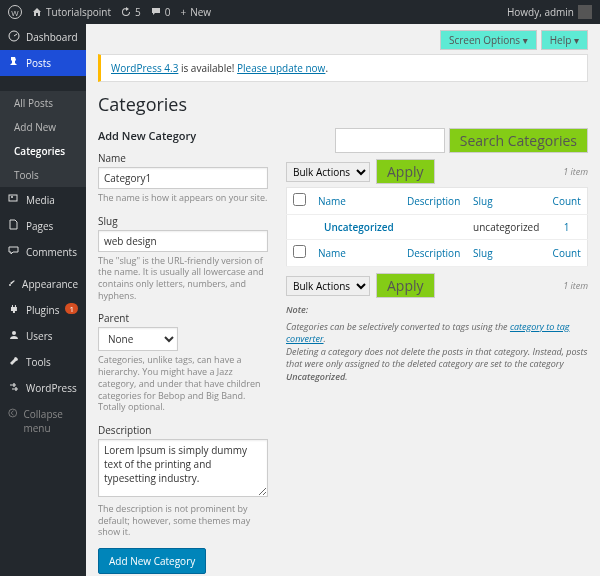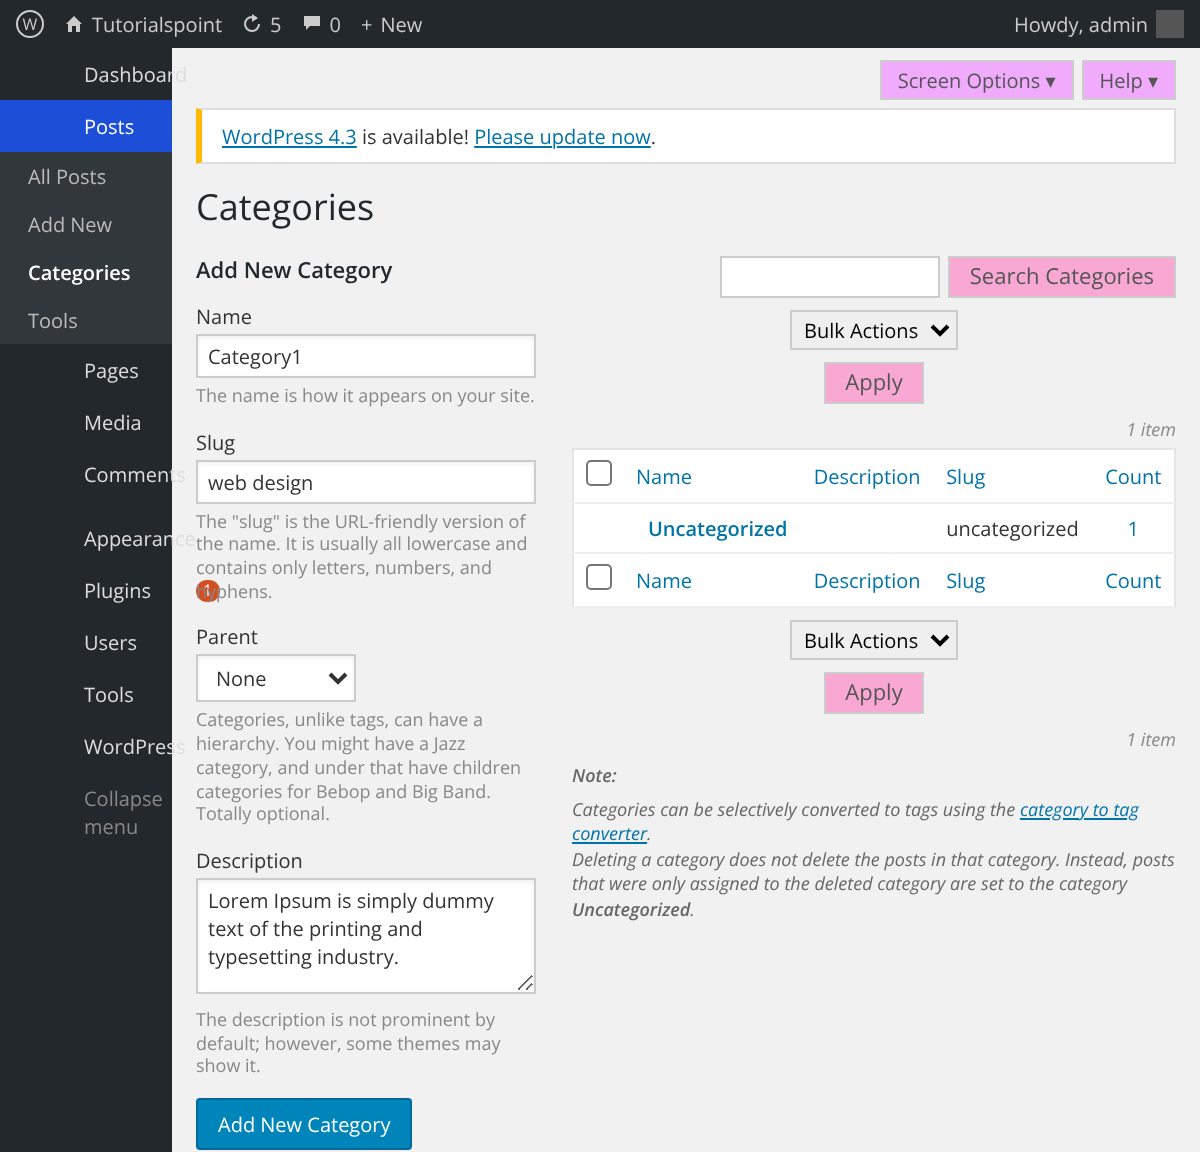--- a/index.html
+++ b/index.html
@@ -4,48 +4,48 @@
 <style>
 * { margin: 0; padding: 0; box-sizing: border-box; font-family: -apple-system, "Open Sans", sans-serif; }
 body { background: #f1f1f1; font-size: 11px; color: #333; width: 600px; height: 576px; overflow: hidden; }
 .topbar { background: #23282d; color: #eee; height: 24px; display: flex; align-items: center; padding: 0 8px; font-size: 10px; justify-content: space-between; }
 .topbar-left, .topbar-right { display: flex; align-items: center; gap: 10px; }
 .topbar-item { display: flex; align-items: center; gap: 4px; cursor: pointer; color: #ccc; }
 .wp-logo { width: 14px; height: 14px; border: 1.5px solid #ccc; border-radius: 50%; display: flex; align-items: center; justify-content: center; font-size: 8px; }
 .avatar { width: 14px; height: 14px; background: #555; }
 .layout { display: flex; height: 552px; }
 .sidebar { width: 86px; background: #23282d; color: #ddd; font-size: 10px; }
-.sidebar-item { display: flex; align-items: center; gap: 22px; padding: 6px 20px; cursor: pointer; color: #ddd; position: relative; }
+.sidebar-item { display: flex; align-items: flex-start; gap: 6px; padding: 6px 8px; cursor: pointer; color: #ddd; position: relative; }
 .sidebar-item.current { background: #1d4ed8; color: #fff; }
 .sidebar-item.current::after { content: ""; position: absolute; right: -6px; top: 50%; margin-top: -6px; border: 6px solid transparent; border-left-color: #0073aa; display:none;}
-.sidebar-sub { background: #32373c; }
+.sidebar-sub { background: #32373c; margin-top: 15px; }
 .sidebar-sub .sub-item { padding: 5px 8px 5px 14px; cursor: pointer; color: #bbb; font-size: 10px; }
 .sidebar-sub .sub-item.active { color: #fff; font-weight: 600; }
 .sidebar-icon { width: 12px; height: 12px; display: inline-block; }
 .badge { background: #d54e21; color: #fff; border-radius: 8px; font-size: 8px; padding: 0 4px; line-height: 11px; }
 .main { flex: 1; padding: 6px 12px 12px 12px; overflow: auto; position: relative; }
 .toprow { display: flex; justify-content: flex-end; gap: 4px; margin-bottom: 4px; }
-.panel-btn { background: #f0abfc; border: 1px solid #ccc; padding: 2px 8px; font-size: 10px; color: #555; cursor: pointer; }
+.panel-btn { background: #5eead4; border: 1px solid #ccc; padding: 2px 8px; font-size: 10px; color: #555; cursor: pointer; }
 .notice { border: 1px solid #ddd; border-left: 3px solid #ffb900; background: #fff; padding: 6px 10px; font-size: 10px; margin-bottom: 10px; display:flex; align-items:center;}
 .notice a { color: #0073aa; text-decoration: underline; }
 h1.page-title { font-size: 18px; font-weight: 400; color: #23282d; margin-bottom: 12px; }
 .cols { display: flex; gap: 18px; }
 .col-left { width: 170px; }
 .col-right { flex: 1; }
 .form-h { font-size: 11px; font-weight: 600; margin-bottom: 8px; color: #23282d; }
 .field { margin-bottom: 10px; }
 .field label { display: block; font-size: 10px; color: #333; margin-bottom: 2px; }
 .field input[type=text], .field select, .field textarea { width: 100%; border: 1px solid #ccc; background: #fff; padding: 3px 5px; font-size: 10px; color: #333; box-shadow: inset 0 1px 2px rgba(0,0,0,.07);}
 .field textarea { height: 58px; resize: vertical; }
 .help { font-size: 9px; color: #888; margin-top: 3px; line-height: 1.3; }
 .btn-primary { background: #0085ba; border: 1px solid #006799; color: #fff; padding: 5px 10px; font-size: 10px; cursor: pointer; border-radius: 2px; }
-.btn { background: #f9a8d4; border: 1px solid #ccc; padding: 2px 10px; font-size: 11px; cursor: pointer; color: #555; }
+.btn { background: #84cc16; border: 1px solid #ccc; padding: 2px 10px; font-size: 14px; cursor: pointer; color: #555; }
 .searchrow { display: flex; justify-content: flex-end; gap: 4px; margin-bottom: 6px; }
 .searchrow input { border: 1px solid #ccc; padding: 2px 4px; font-size: 10px; width: 110px; }
-.bulkrow { display: flex; align-items: center; gap: 6px; margin-bottom: 3px; flex-direction: column; }
+.bulkrow { display: flex; align-items: center; gap: 6px; margin-bottom: 3px; }
 .bulkrow select { border: 1px solid #ccc; font-size: 10px; padding: 1px 2px; }
 .itemcount { margin-left: auto; font-size: 9px; color: #888; font-style: italic; }
 table.cat { width: 100%; border-collapse: collapse; background: #fff; border: 1px solid #e5e5e5; margin-bottom: 6px; }
 table.cat th, table.cat td { text-align: left; padding: 5px 6px; font-size: 10px; border-bottom: 1px solid #eee; }
 table.cat th { font-weight: 400; }
 table.cat th a, table.cat td a { color: #0073aa; text-decoration: none; }
 table.cat td.count, table.cat th.count { text-align: center; }
 .checkcol { width: 18px; }
 .row-title { font-weight: 600; color: #0073aa; padding-left: 6px; }
 .notes { font-size: 9px; color: #666; line-height: 1.4; margin-top: 6px; }
@@ -108,30 +108,30 @@
       <span>Posts</span>
     </div>
     <div class="sidebar-sub">
       <div class="sub-item">All Posts</div>
       <div class="sub-item">Add New</div>
       <div class="sub-item active">Categories</div>
       <div class="sub-item">Tools</div>
     </div>
     <div class="sidebar-item">
       <svg class="sidebar-icon" viewBox="0 0 12 12">
-          <path d="M2 1h5l2 2v7H2z" fill="none" stroke="currentColor"></path>
-        </svg>
-      <span>Pages</span>
-    </div>
-    <div class="sidebar-item">
-      <svg class="sidebar-icon" viewBox="0 0 12 12">
           <rect x="1" y="2" width="8" height="6" fill="none" stroke="currentColor"></rect>
           <circle cx="4" cy="4" r="1"></circle>
         </svg>
       <span>Media</span>
+    </div>
+    <div class="sidebar-item">
+      <svg class="sidebar-icon" viewBox="0 0 12 12">
+          <path d="M2 1h5l2 2v7H2z" fill="none" stroke="currentColor"></path>
+        </svg>
+      <span>Pages</span>
     </div>
     <div class="sidebar-item">
       <svg class="sidebar-icon" viewBox="0 0 12 12">
           <path d="M1 2h9v5H5l-2 2V7H1z" fill="none" stroke="currentColor"></path>
         </svg>
       <span>Comments</span>
     </div>
     <div style="height:6px"></div>
     <div class="sidebar-item">
       <svg class="sidebar-icon" viewBox="0 0 12 12">

